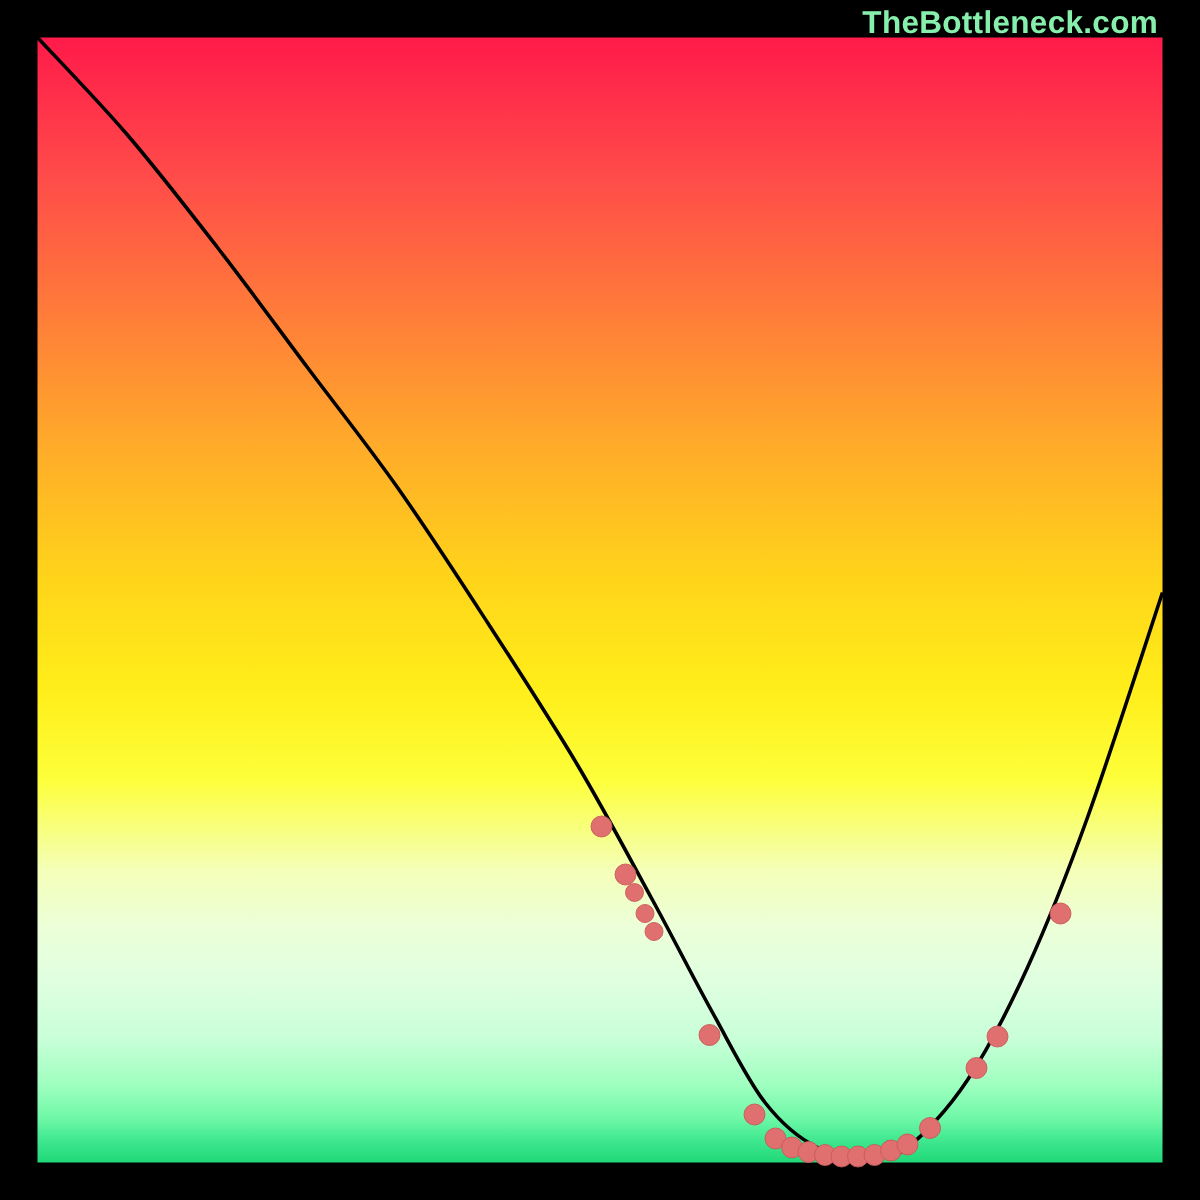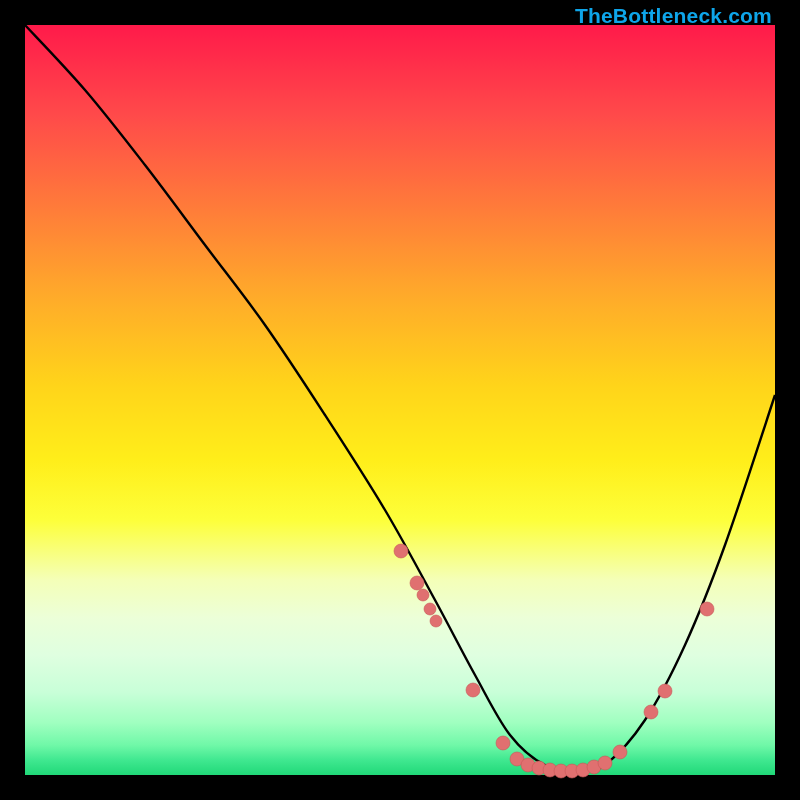--- a/index.html
+++ b/index.html
@@ -27,21 +27,21 @@
       #40e890 98%,
       #20d878 100%);
   }
   .watermark {
     position: absolute;
     right: 28px;
     top: 4px;
     font-family: Arial, Helvetica, sans-serif;
     font-size: 21px;
     font-weight: 600;
-    color: #0ea5e9;
+    color: #86efac;
     letter-spacing: 0.2px;
   }
   svg.curve {
     position: absolute;
     left: 25px;
     top: 25px;
     width: 750px;
     height: 750px;
     overflow: visible;
   }

